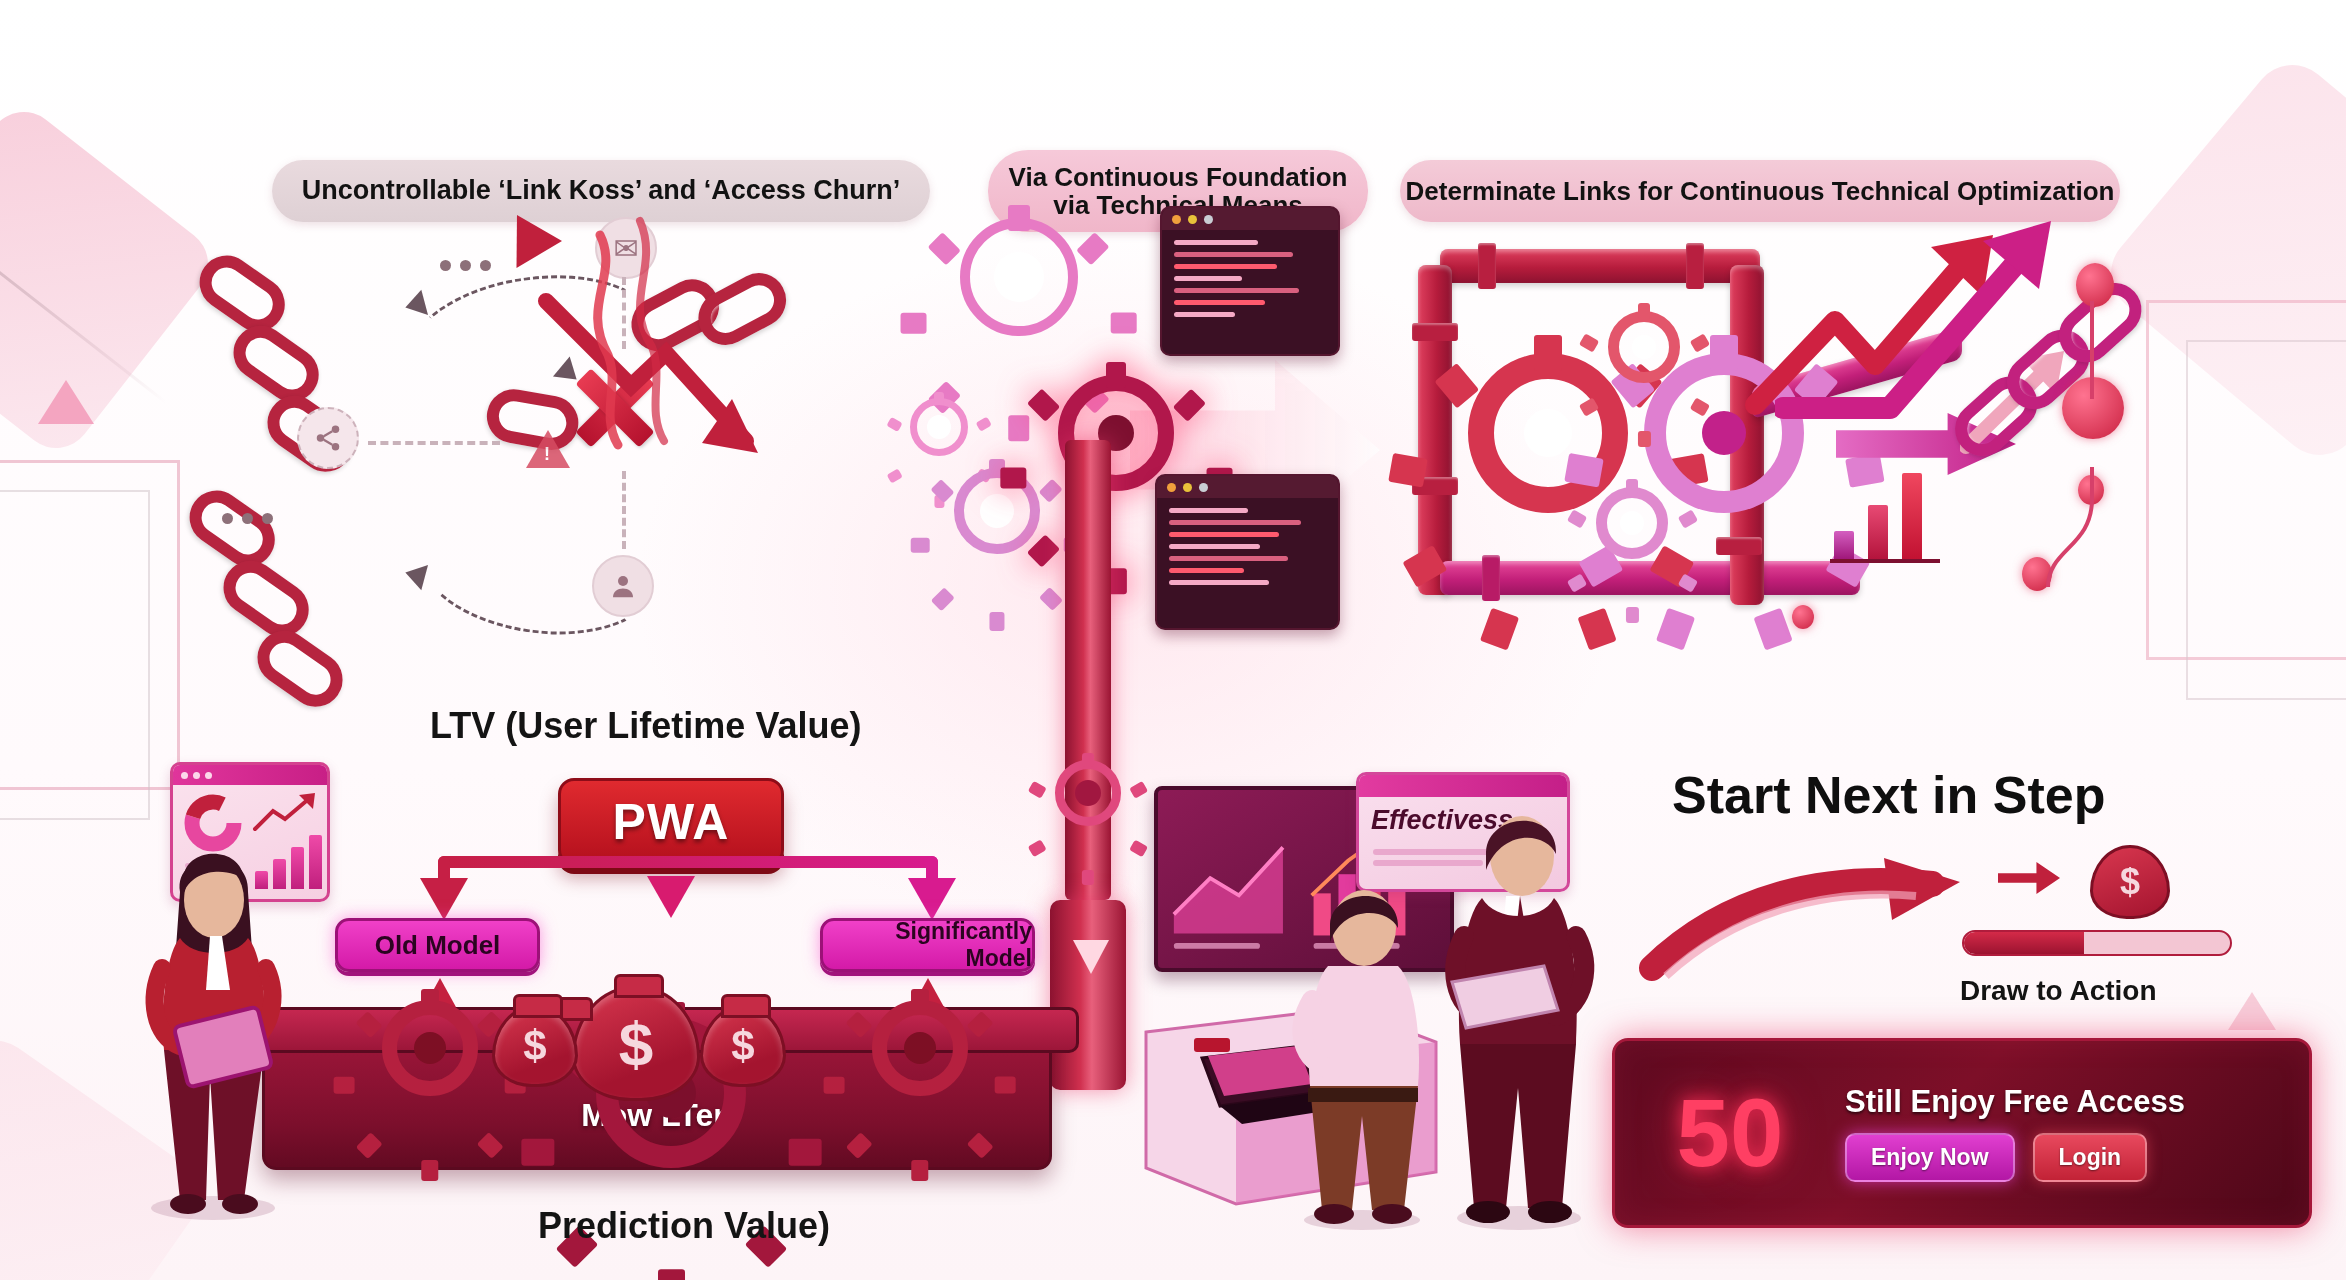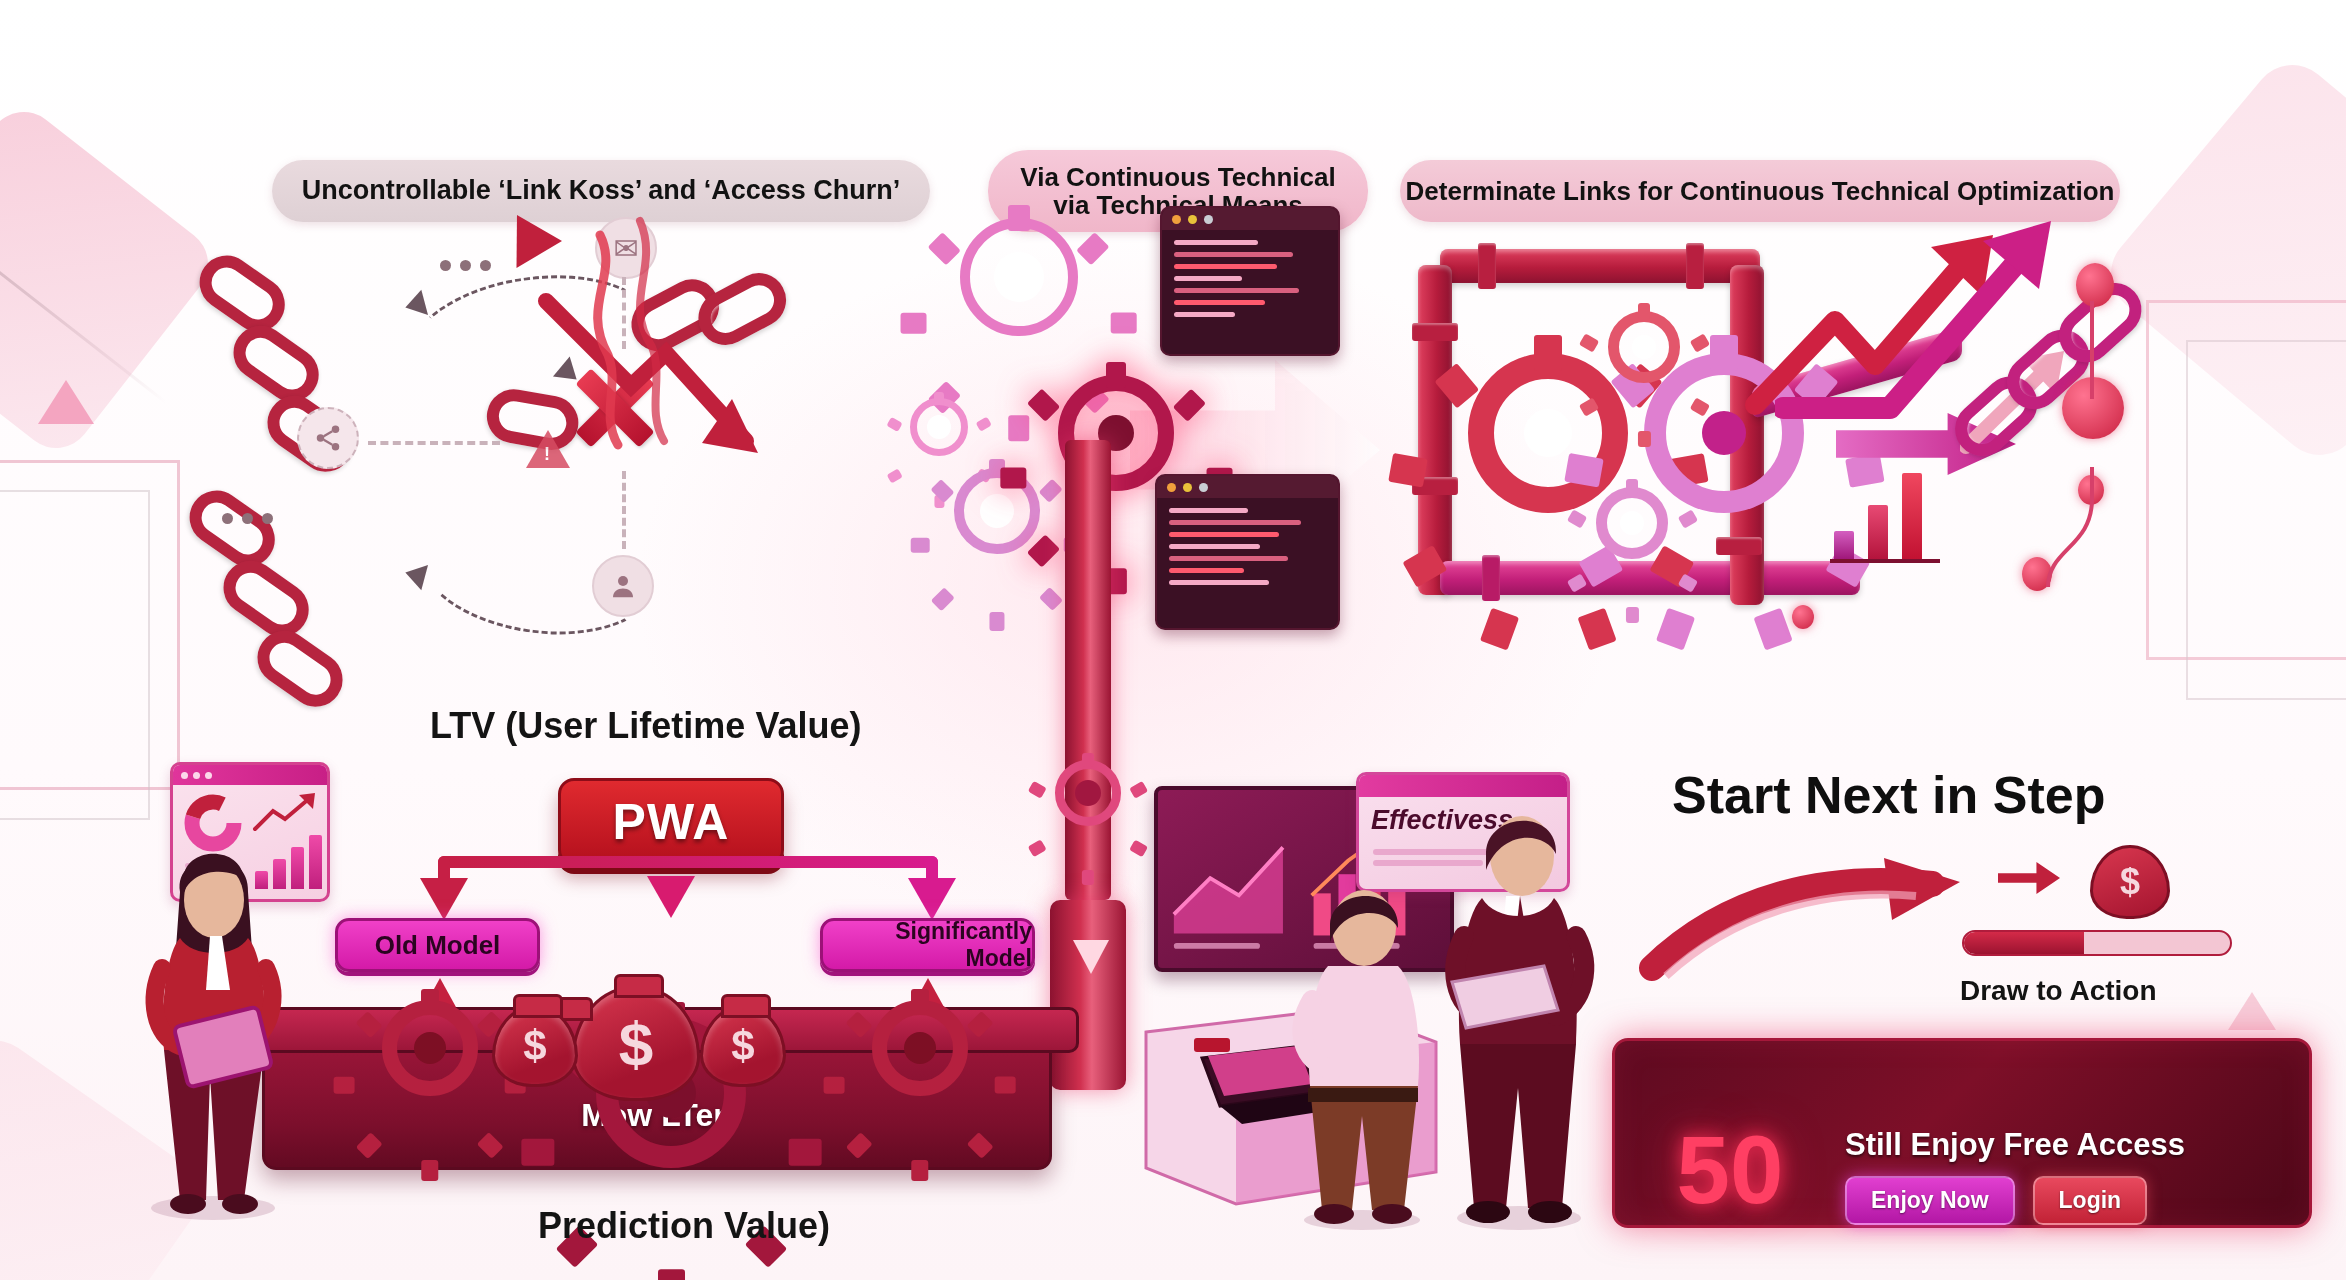--- a/index.html
+++ b/index.html
@@ -310,21 +310,21 @@
     position:absolute; left:1998px; top:862px; width:62px; height:32px;
     background:#c0203c;
     clip-path:polygon(0% 35%,62% 35%,62% 0%,100% 50%,62% 100%,62% 65%,0% 65%);
   }
   #cta {
     position:absolute; left:1612px; top:1038px; width:700px; height:190px;
     border-radius:16px;
     background:linear-gradient(135deg,#5e0a20 0%,#7d0f28 45%,#4d0718 100%);
     border:3px solid #a5183a;
     box-shadow:0 0 34px rgba(230,40,90,.55), inset 0 0 30px rgba(255,60,110,.12);
-    display:flex; align-items:flex-end;
+    display:flex; align-items:center;
   }
   .cta-50 {
     width:230px; text-align:center; flex:0 0 230px;
     color:#ff3f63; font-size:96px; font-weight:bold;
     text-shadow:0 0 18px rgba(255,50,90,.95), 0 0 40px rgba(255,40,80,.6);
   }
   .cta-right { flex:1; padding-right:18px; }
   .cta-line { color:#fff; font-size:31px; font-weight:bold; line-height:1.18; text-shadow:0 2px 3px rgba(0,0,0,.6); }
   .cta-btns { display:flex; gap:18px; margin-top:12px; }
   .btn {
@@ -378,21 +378,21 @@
   <div class="deco deco-hex-r"></div>
   <div class="deco deco-hex-r2"></div>
   <div class="deco deco-quad-bl"></div>
   <div class="deco deco-tri-r"></div>
 
 
   <div class="pill" id="pill-1">
     <span>Uncontrollable ‘Link Koss’ and ‘Access Churn’</span>
   </div>
   <div class="pill" id="pill-2">
-    <span>Via Continuous Technical</span>
+    <span>Via Continuous Foundation</span>
     <span>via Technical Means</span>
   </div>
   <div class="pill" id="pill-3">
     <span>Determinate Links for Continuous Technical Optimization</span>
   </div>
 
   <div id="zone-left">
 
     <div class="lk-pair" style="left:-20px; top:10px; transform:rotate(35deg);">
       <div class="lk-oval hollow" style="left:0;   top:0;"></div>

